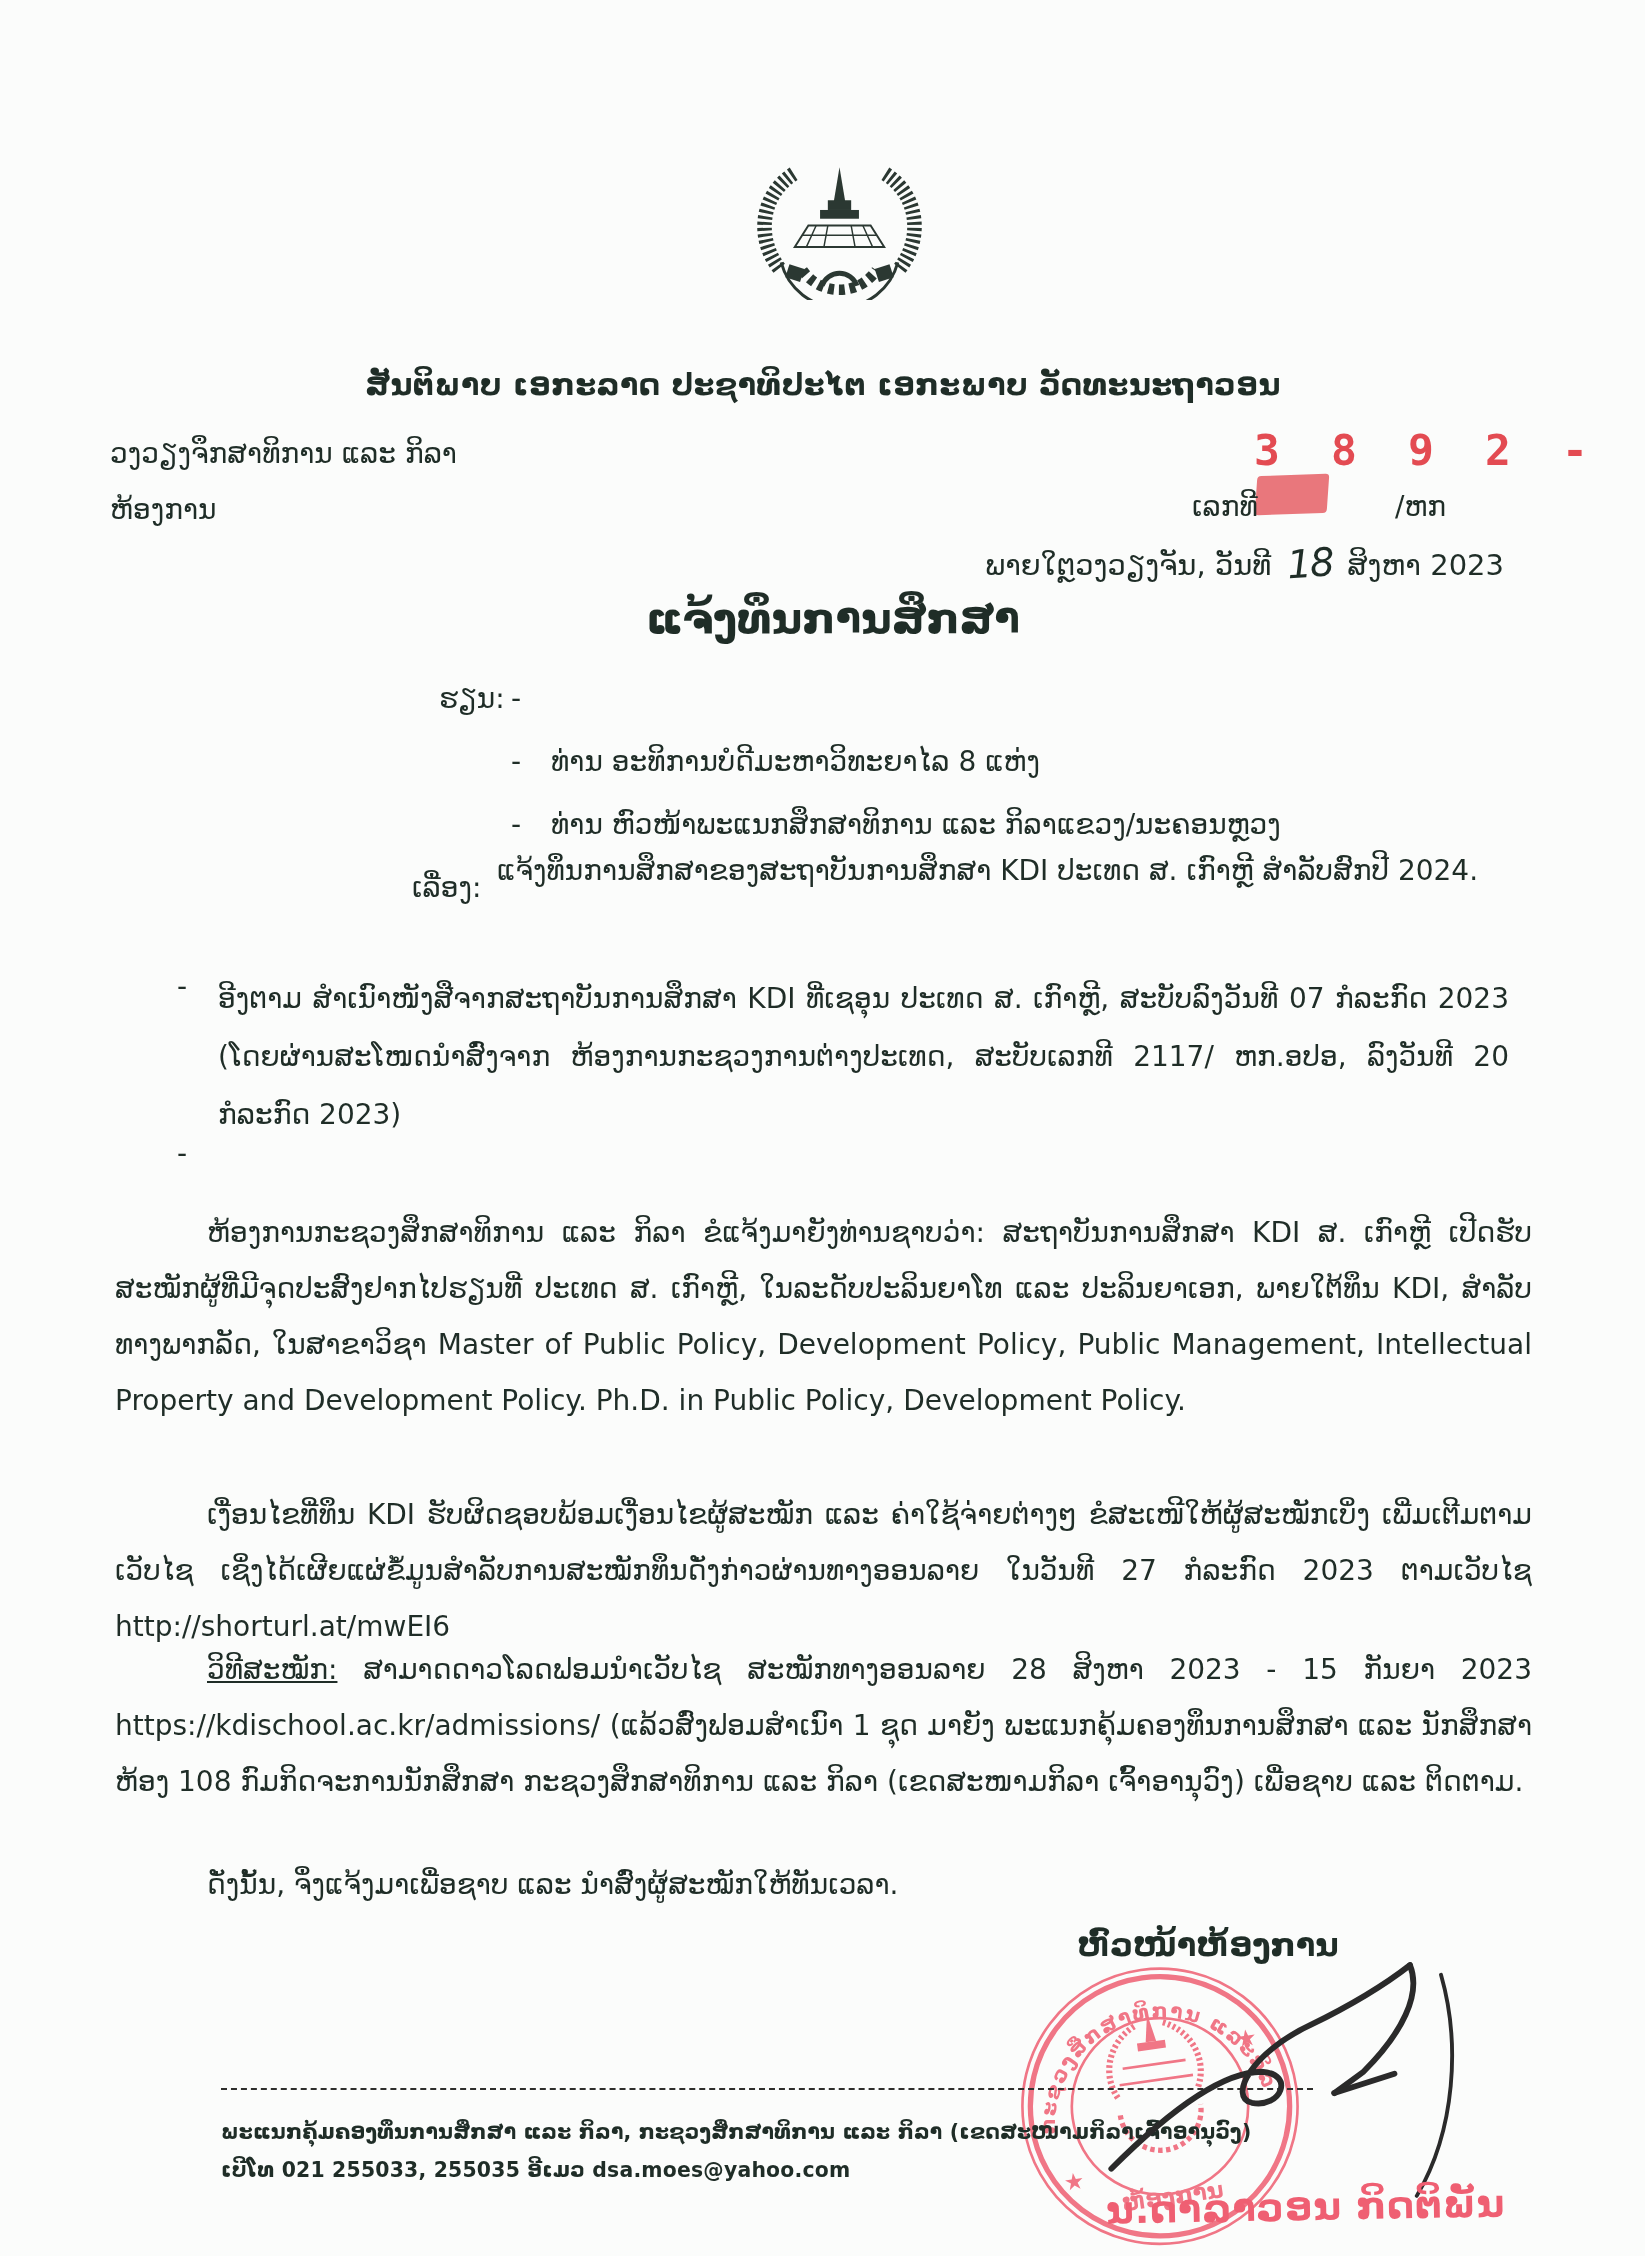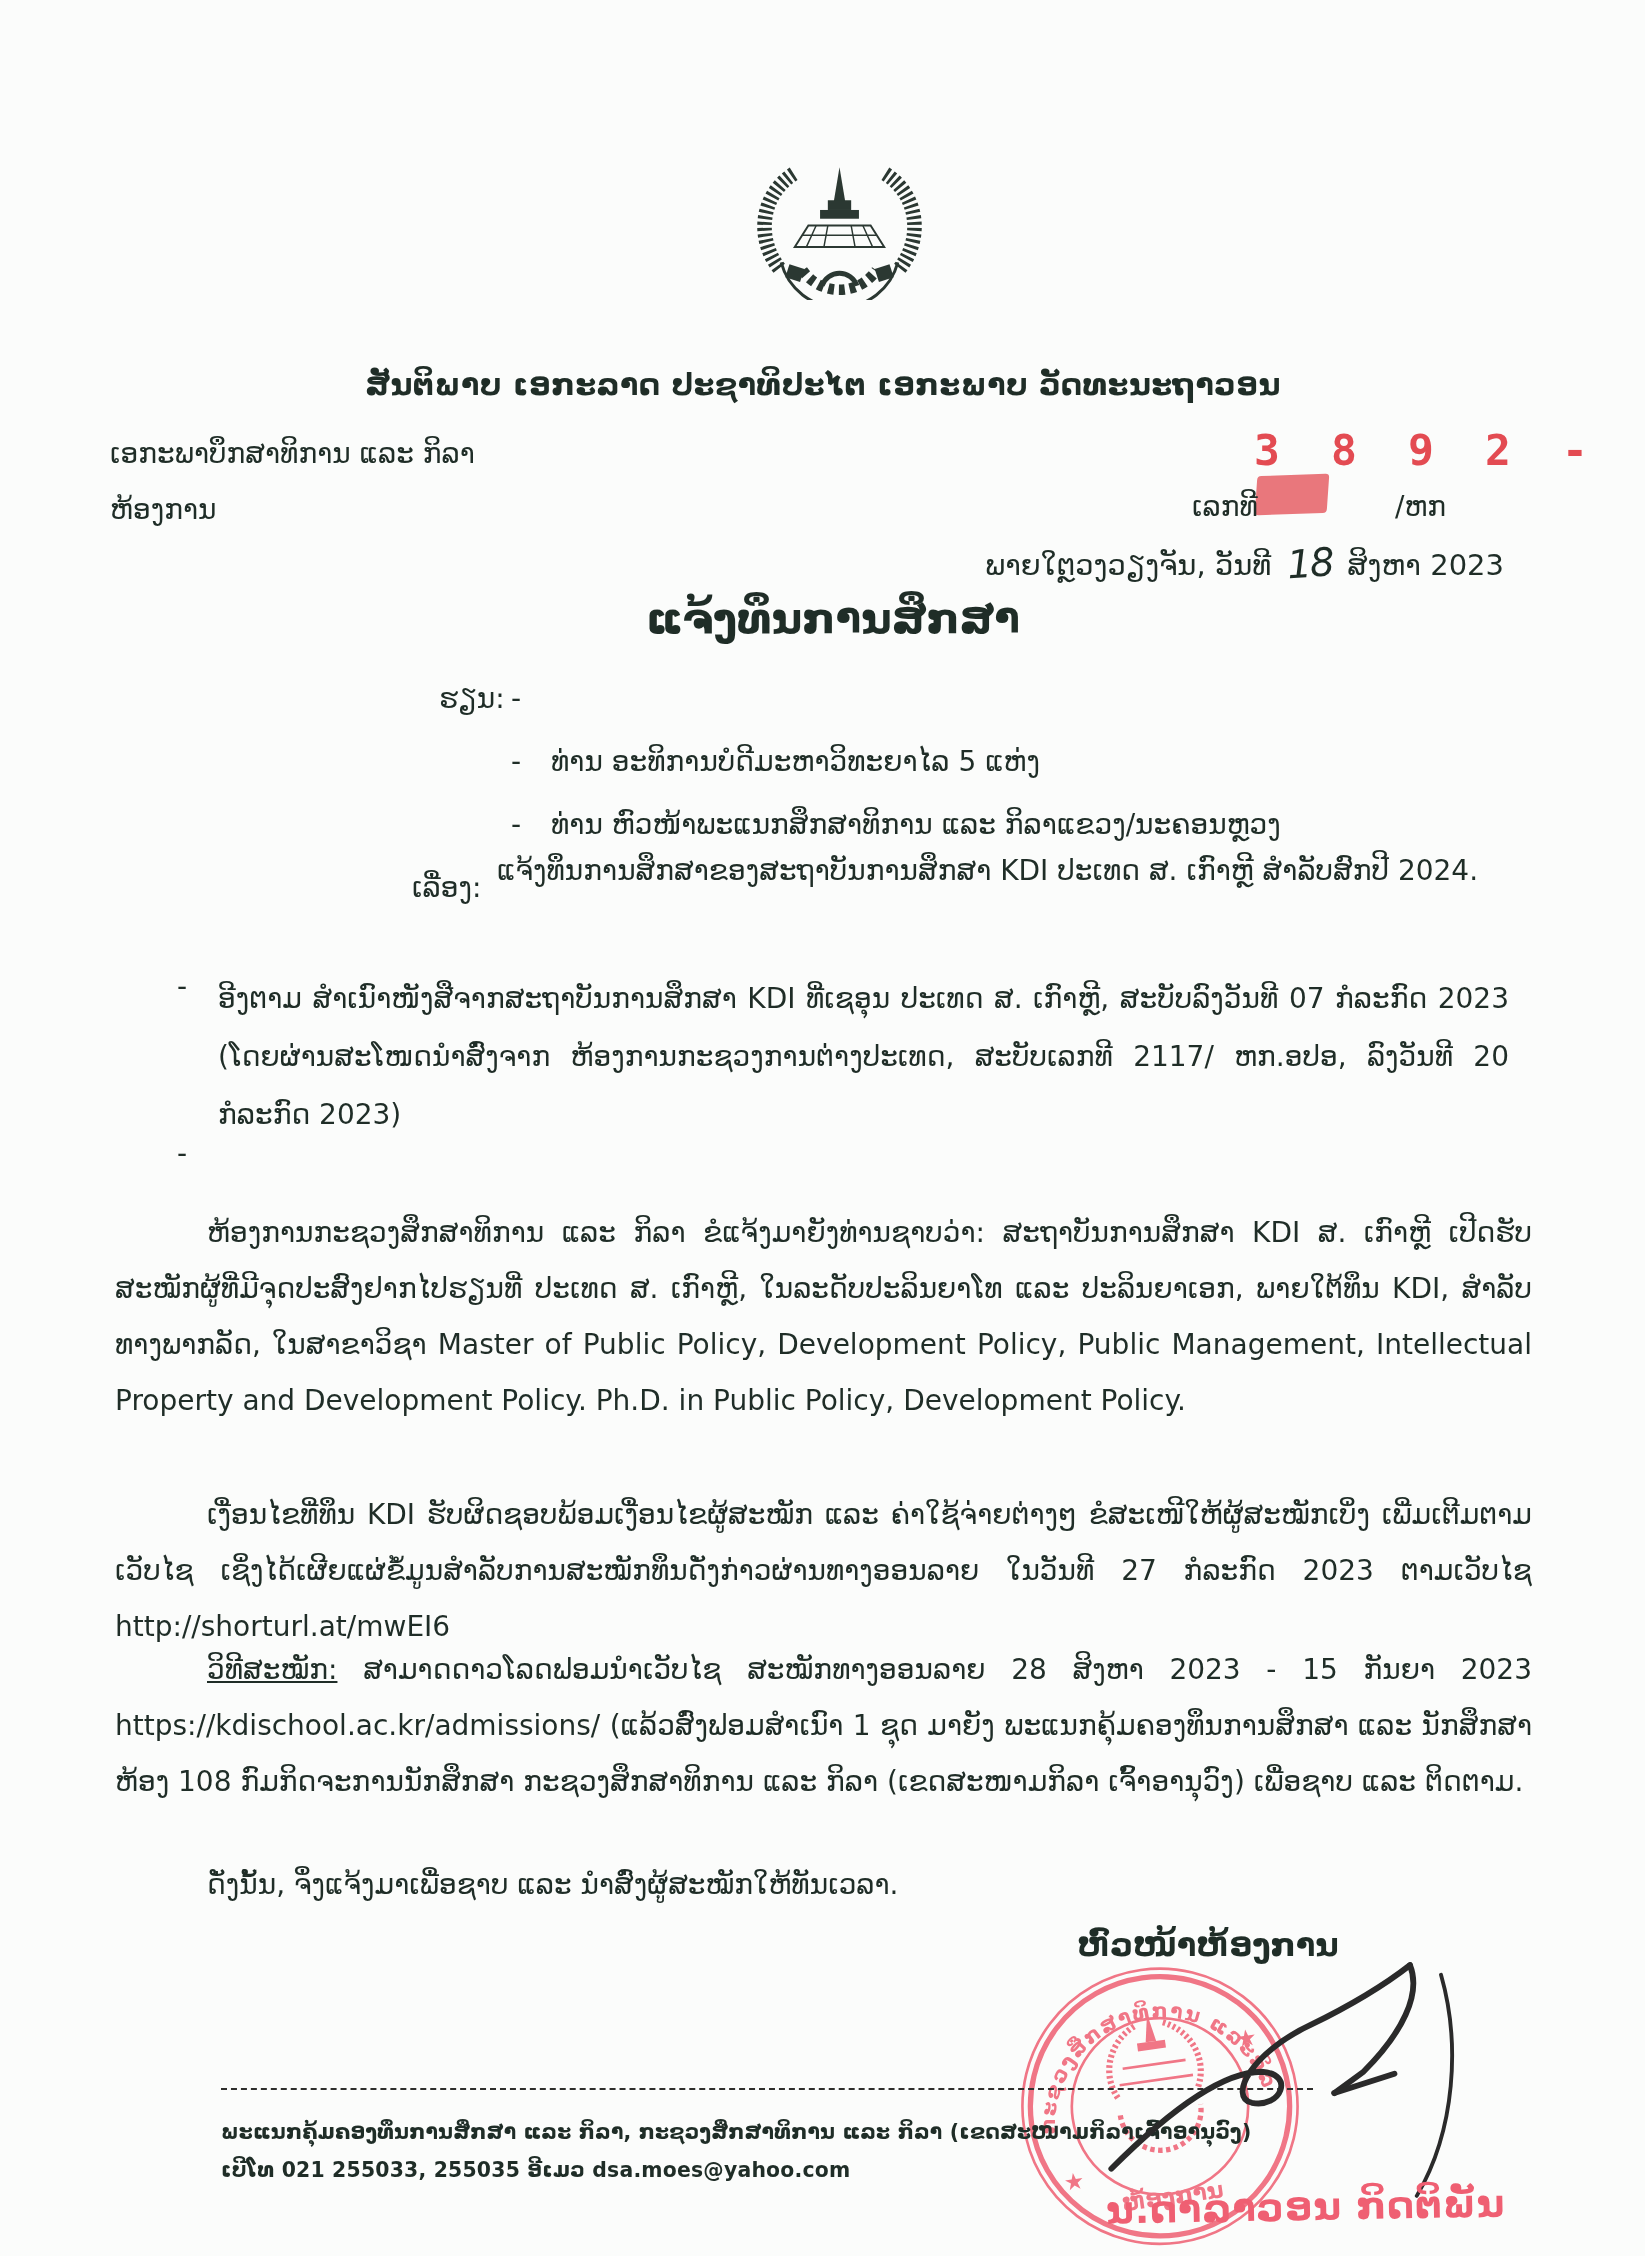--- a/index.html
+++ b/index.html
@@ -60,42 +60,42 @@
         <rect x="78" y="48" width="24" height="10"></rect>
         <rect x="70" y="58" width="40" height="9"></rect>
         <rect x="36" y="116" width="16" height="14" transform="rotate(18 44 123)"></rect>
         <rect x="128" y="116" width="16" height="14" transform="rotate(-18 136 123)"></rect>
       </g>
     </svg>
   </div>
 
   <div class="abs center hdr" style="top:367px;">ສັນຕິພາບ ເອກະລາດ ປະຊາທິປະໄຕ ເອກະພາບ ວັດທະນະຖາວອນ</div>
 
-  <div class="abs meta" style="left:110px;top:437px;">ເອກະພາບຶກສາທິການ ແລະ ກິລາ</div>
+  <div class="abs meta" style="left:110px;top:437px;">ວງວຽງຈຶກສາທິການ ແລະ ກິລາ</div>
   <div class="abs meta" style="left:110px;top:493px;">ຫ້ອງການ</div>
 
   <div class="abs" style="left:1254px;top:425px;">
     <span class="refnum">3 8 9 2 - - -</span><span class="refblob"></span>
   </div>
 
   <div class="abs meta" style="left:1192px;top:490px;">ເລກທີ</div>
   <div class="abs meta" style="left:1395px;top:490px;">/ຫກ</div>
 
   <div class="abs" style="left:825px;top:539px;width:679px;text-align:right;font-size:29px;">
     <span>ພາຍໃຕຼວງວຽງຈັນ, ວັນທີ</span>
     <span class="handwritten">18</span>
     <span>ສິງຫາ 2023</span>
   </div>
 
   <div class="abs center title" style="top:594px;padding-left:10px;">ແຈ້ງທຶນການສຶກສາ</div>
 
   <div class="abs label" style="left:439px;top:682px;">ຮຽນ:</div>
   <div class="abs dash" style="left:511px;top:682px;">-</div>
   <div class="abs dash" style="left:511px;top:745px;">-</div>
-  <div class="abs label" style="left:551px;top:745px;width:970px;">ທ່ານ ອະທິການບໍດີມະຫາວິທະຍາໄລ 5 ແຫ່ງ</div>
+  <div class="abs label" style="left:551px;top:745px;width:970px;">ທ່ານ ອະທິການບໍດີມະຫາວິທະຍາໄລ 8 ແຫ່ງ</div>
   <div class="abs dash" style="left:511px;top:808px;">-</div>
   <div class="abs label" style="left:551px;top:808px;width:970px;">ທ່ານ ຫົວໜ້າພະແນກສຶກສາທິການ ແລະ ກິລາແຂວງ/ນະຄອນຫຼວງ</div>
 
   <div class="abs label" style="left:412px;top:871px;">ເລື່ອງ:</div>
   <div class="abs label" style="left:497px;top:839px;width:1009px;line-height:64px;">ແຈ້ງທຶນການສຶກສາຂອງສະຖາບັນການສຶກສາ KDI ປະເທດ ສ. ເກົາຫຼີ ສຳລັບສົກປີ 2024.</div>
 
   <div class="abs dash" style="left:177px;top:970px;">-</div>
   <div class="abs body-text" style="left:218px;top:970px;width:1291px;line-height:58px;">ອີງຕາມ ສຳເນົາໜັງສືຈາກສະຖາບັນການສຶກສາ KDI  ທີ່ເຊອຸນ ປະເທດ ສ. ເກົາຫຼີ, ສະບັບລົງວັນທີ 07 ກໍລະກົດ 2023 (ໂດຍຜ່ານສະໂໜດນຳສົ່ງຈາກ ຫ້ອງການກະຊວງການຕ່າງປະເທດ, ສະບັບເລກທີ 2117/ ຫກ.ອປອ, ລົງວັນທີ 20 ກໍລະກົດ 2023)</div>
   <div class="abs dash" style="left:177px;top:1137px;">-</div>
 

